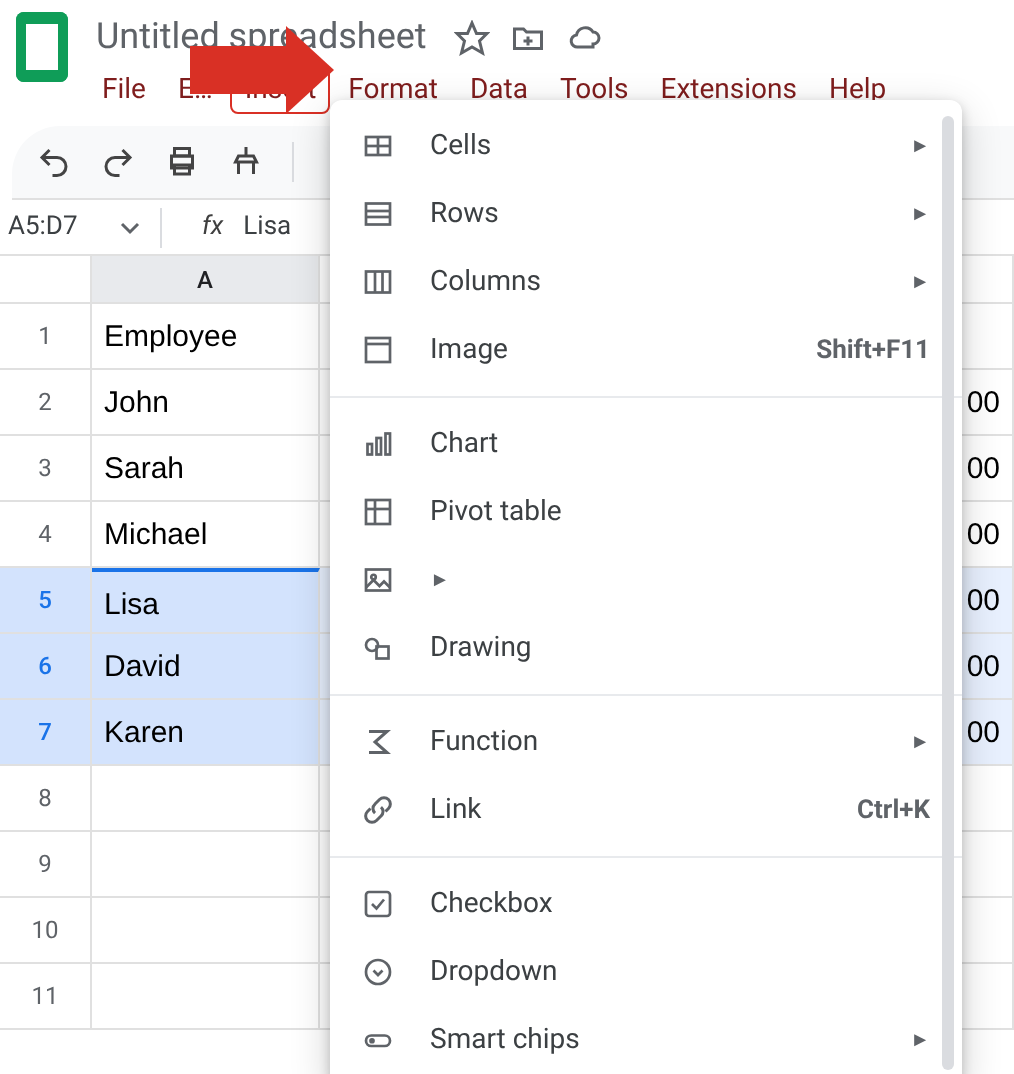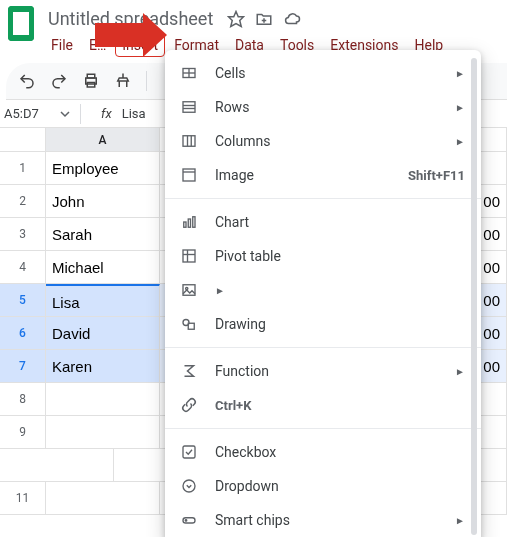--- a/index.html
+++ b/index.html
@@ -185,20 +185,21 @@
         <div class="row-h">8</div>
         <div class="cell colA"></div>
         <div class="cell bcell" style="flex: 1 1 0%; width: auto;"></div>
       </div>
       <div class="row">
         <div class="row-h">9</div>
         <div class="cell colA"></div>
         <div class="cell bcell" style="flex: 1 1 0%; width: auto;"></div>
       </div>
       <div class="row">
+        <div class="row-h">10</div>
         <div class="cell colA"></div>
         <div class="cell bcell" style="flex: 1 1 0%; width: auto;"></div>
       </div>
       <div class="row">
         <div class="row-h">11</div>
         <div class="cell colA"></div>
         <div class="cell bcell" style="flex: 1 1 0%; width: auto;"></div>
       </div>
     </div>
 </div>
@@ -298,20 +299,21 @@
         <span class="dd-label">Function</span>
         <span class="dd-arrow">►</span>
       </div>
       <div class="dd-item">
         <span class="dd-icon">
           <svg width="18" height="18" viewBox="0 0 24 24" fill="none" stroke="#5f6368" stroke-width="2">
             <path d="M10 14a4 4 0 0 1 0-6l3-3a4 4 0 0 1 6 6l-2 2"></path>
             <path d="M14 10a4 4 0 0 1 0 6l-3 3a4 4 0 0 1-6-6l2-2"></path>
           </svg>
         </span>
+        <span class="dd-label">Link</span>
         <span class="dd-accel">Ctrl+K</span>
       </div>
       <div class="dd-sep"></div>
       <div class="dd-item">
         <span class="dd-icon">
           <svg width="18" height="18" viewBox="0 0 24 24" fill="none" stroke="#5f6368" stroke-width="1.8">
             <rect x="4" y="4" width="16" height="16" rx="2"></rect>
             <path d="M8 12l3 3 5-6"></path>
           </svg>
         </span>

